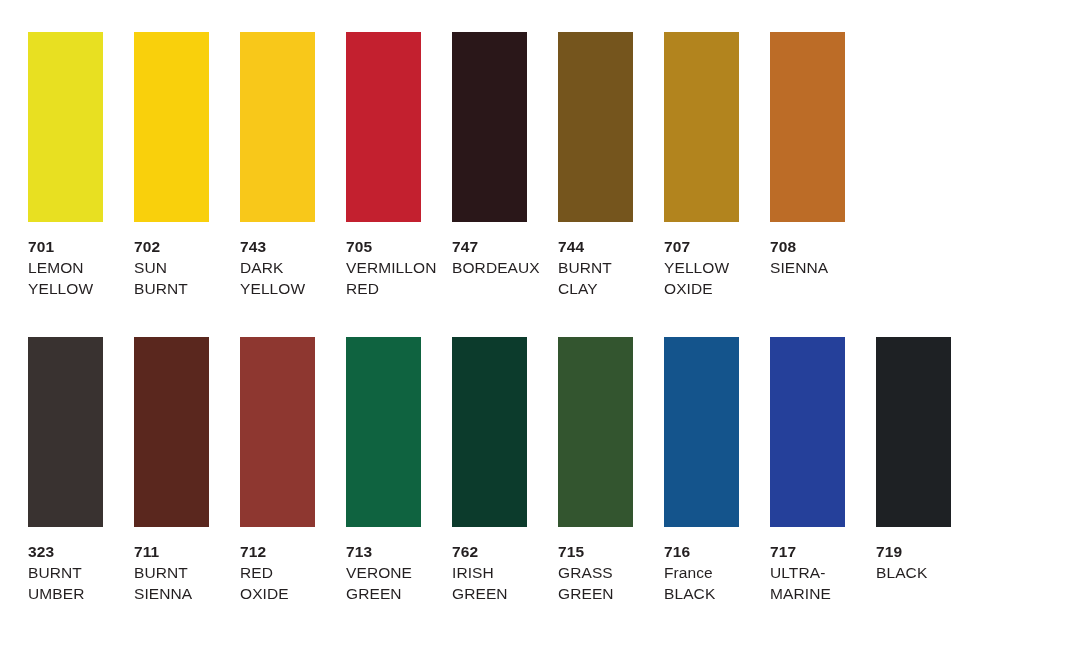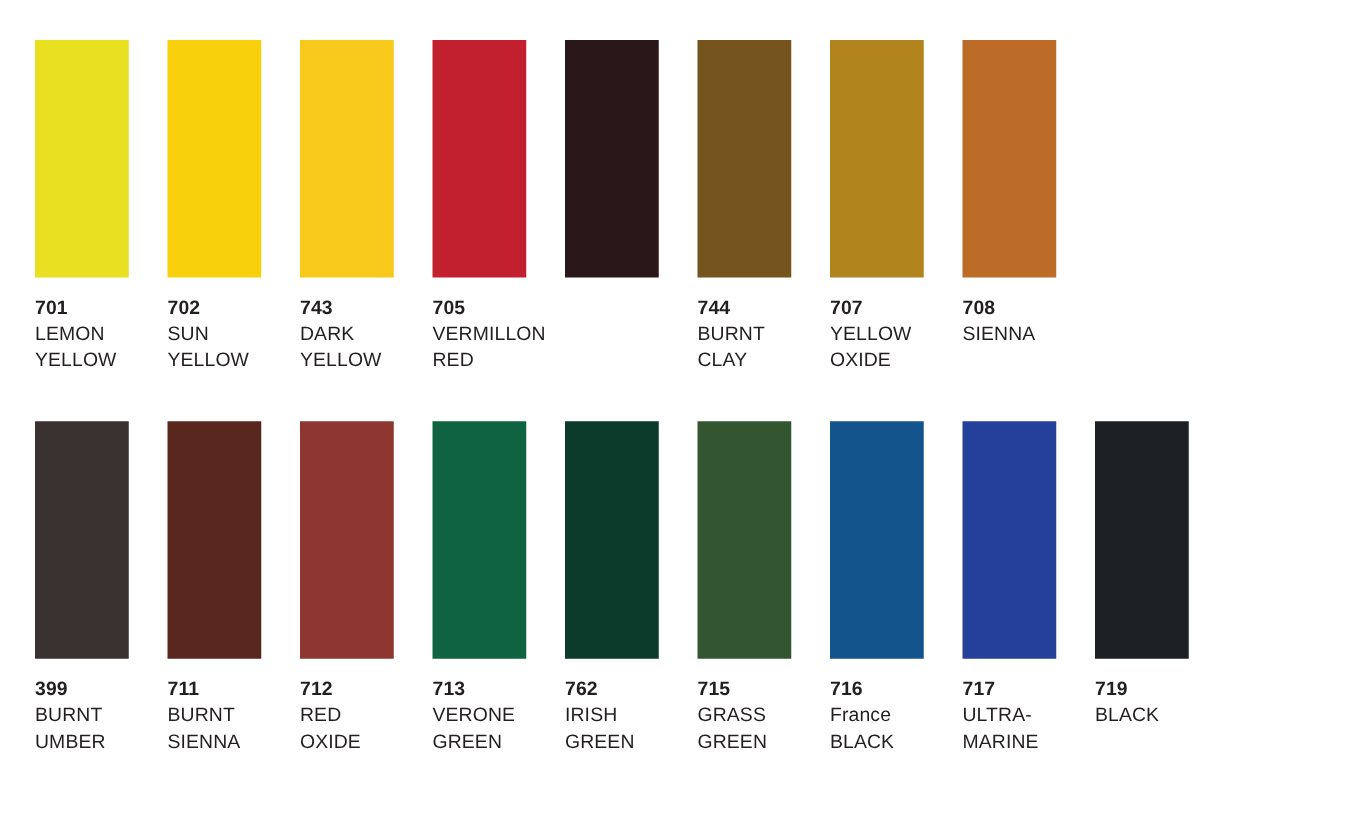--- a/index.html
+++ b/index.html
@@ -70,54 +70,55 @@
 <div id="chart">
   <div class="row row-1">
       <div class="swatch-cell">
         <div class="swatch-chip" style="background: rgb(232, 224, 33);"></div>
         <div class="swatch-label"><span class="swatch-code">701</span><span class="swatch-name">LEMON
 YELLOW</span></div>
       </div>
       <div class="swatch-cell">
         <div class="swatch-chip" style="background: rgb(249, 208, 12);"></div>
         <div class="swatch-label"><span class="swatch-code">702</span><span class="swatch-name">SUN
-YELLOW</span></div>
+BURNT</span></div>
       </div>
       <div class="swatch-cell">
         <div class="swatch-chip" style="background: rgb(248, 200, 26);"></div>
         <div class="swatch-label"><span class="swatch-code">743</span><span class="swatch-name">DARK
 YELLOW</span></div>
       </div>
       <div class="swatch-cell">
         <div class="swatch-chip" style="background: rgb(195, 32, 47);"></div>
         <div class="swatch-label"><span class="swatch-code">705</span><span class="swatch-name">VERMILLON
 RED</span></div>
       </div>
       <div class="swatch-cell">
         <div class="swatch-chip" style="background: rgb(42, 23, 25);"></div>
+        <div class="swatch-label"><span class="swatch-code">747</span><span class="swatch-name">BORDEAUX</span></div>
       </div>
       <div class="swatch-cell">
         <div class="swatch-chip" style="background: rgb(117, 85, 29);"></div>
         <div class="swatch-label"><span class="swatch-code">744</span><span class="swatch-name">BURNT
 CLAY</span></div>
       </div>
       <div class="swatch-cell">
         <div class="swatch-chip" style="background: rgb(178, 132, 30);"></div>
         <div class="swatch-label"><span class="swatch-code">707</span><span class="swatch-name">YELLOW
 OXIDE</span></div>
       </div>
       <div class="swatch-cell">
         <div class="swatch-chip" style="background: rgb(188, 108, 39);"></div>
         <div class="swatch-label"><span class="swatch-code">708</span><span class="swatch-name">SIENNA</span></div>
       </div>
     </div>
   <div class="row row-2">
       <div class="swatch-cell">
         <div class="swatch-chip" style="background: rgb(57, 50, 48);"></div>
-        <div class="swatch-label"><span class="swatch-code">399</span><span class="swatch-name">BURNT
+        <div class="swatch-label"><span class="swatch-code">323</span><span class="swatch-name">BURNT
 UMBER</span></div>
       </div>
       <div class="swatch-cell">
         <div class="swatch-chip" style="background: rgb(90, 39, 30);"></div>
         <div class="swatch-label"><span class="swatch-code">711</span><span class="swatch-name">BURNT
 SIENNA</span></div>
       </div>
       <div class="swatch-cell">
         <div class="swatch-chip" style="background: rgb(142, 55, 48);"></div>
         <div class="swatch-label"><span class="swatch-code">712</span><span class="swatch-name">RED

